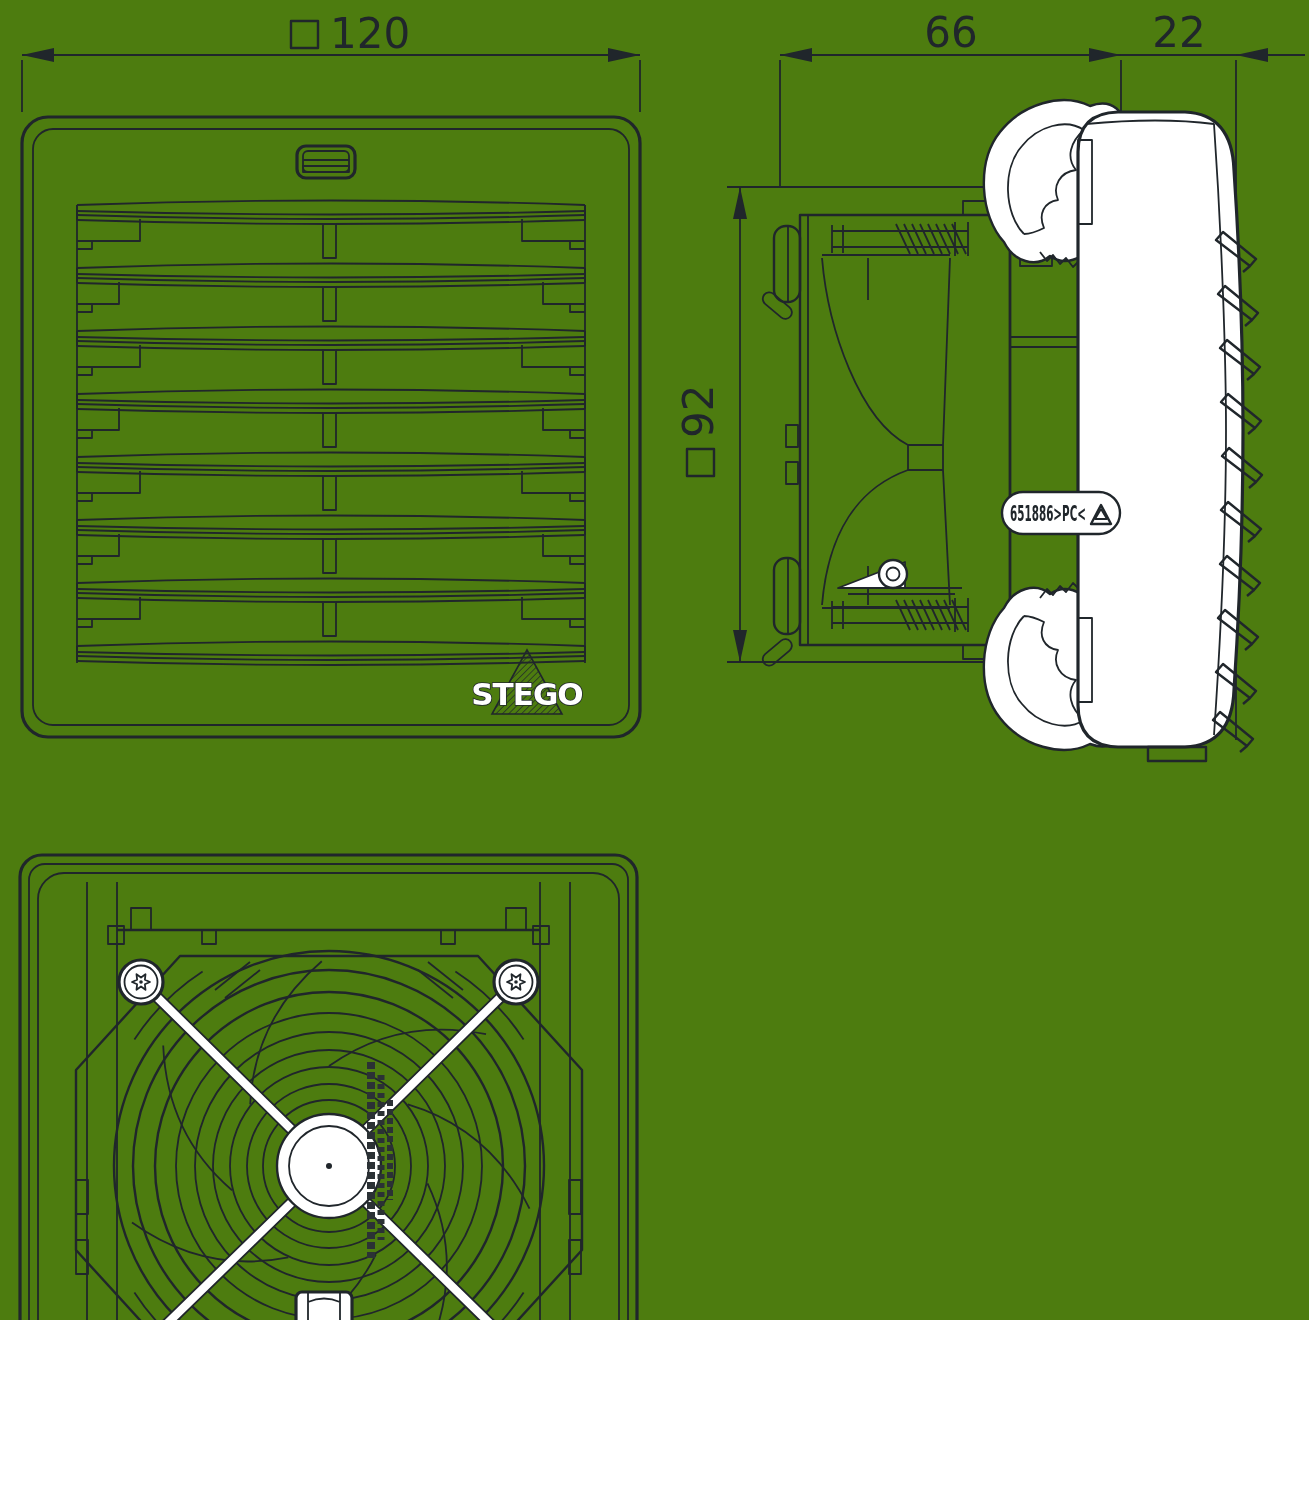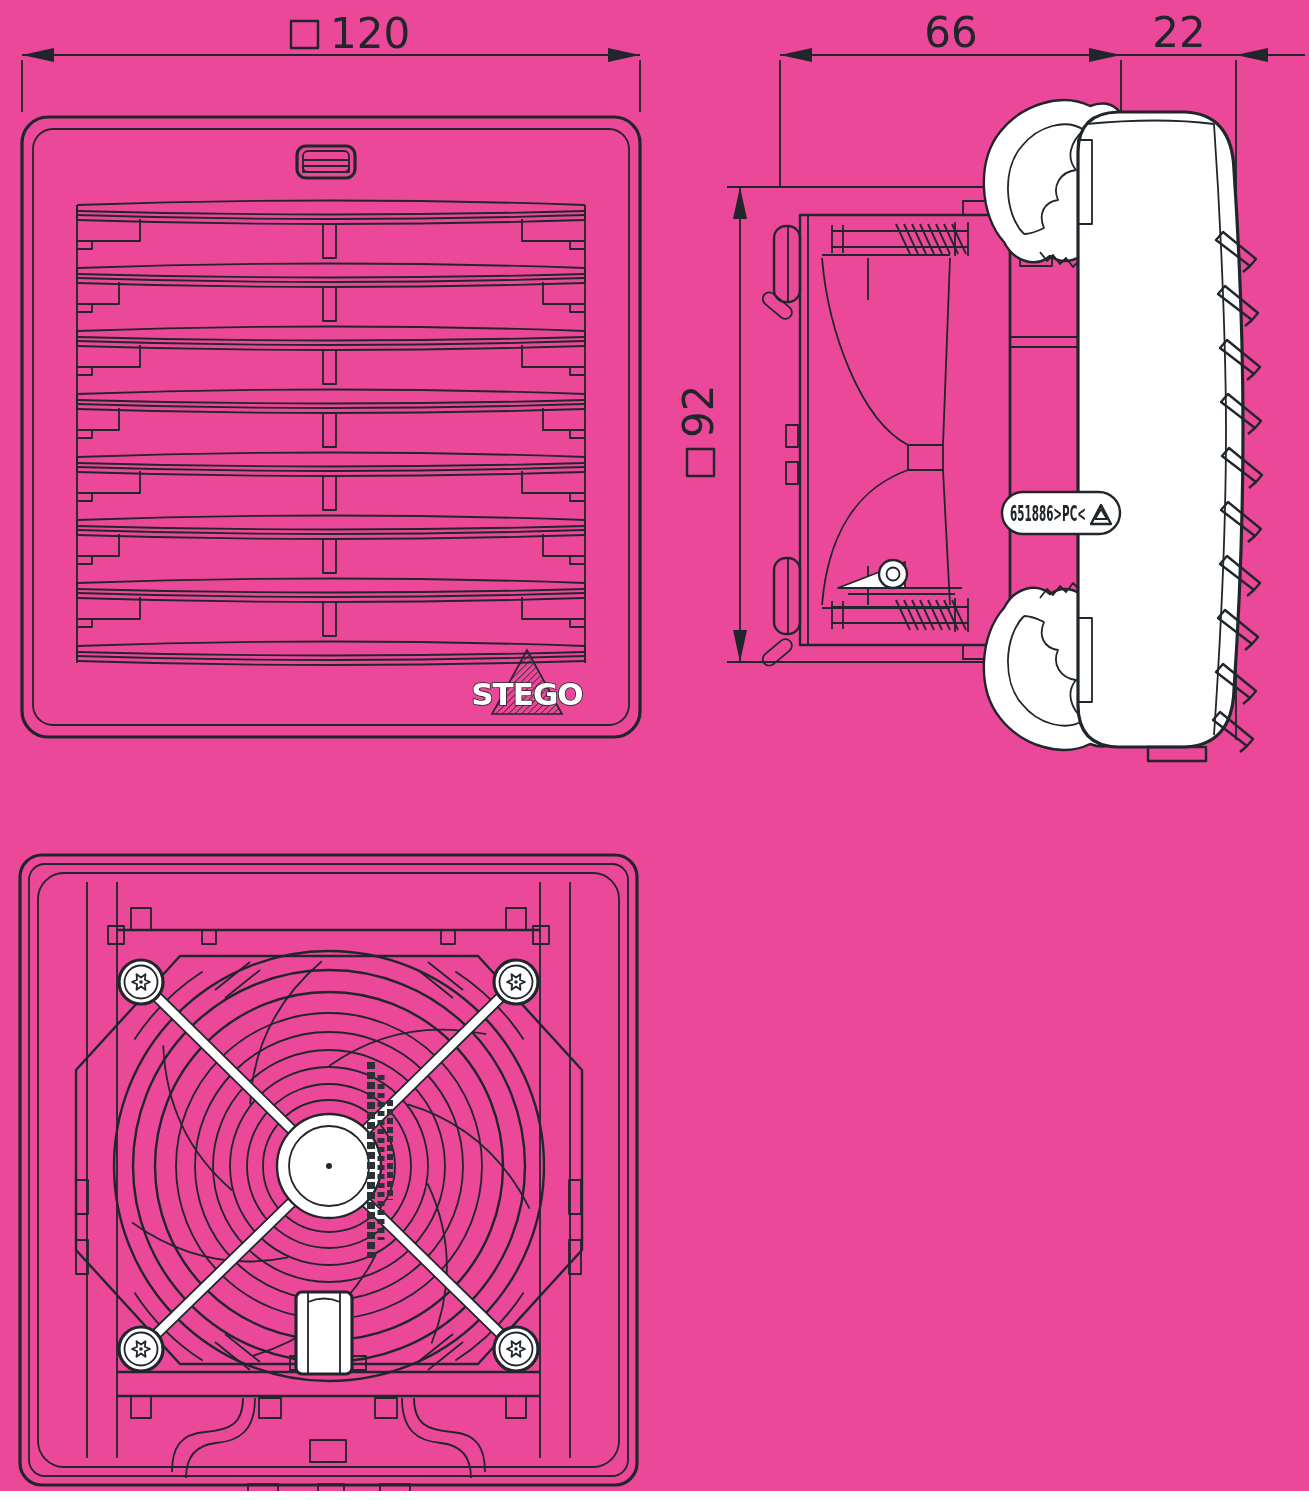--- a/index.html
+++ b/index.html
@@ -1,16 +1,16 @@
 <!DOCTYPE html>
 <html><head>
 <meta charset="utf-8">
 <style>
   html,body{margin:0;padding:0;background:#fff;}
-  .canvas{width:1309px;height:1491px;background:#ec4899;position:relative;font-family:"DejaVu Sans",sans-serif;}
+  .canvas{width:1309px;height:1320px;background:#4d7c0f;position:relative;font-family:"DejaVu Sans",sans-serif;}
   svg{display:block;}
   .ln{stroke:#20262b;fill:none;stroke-linejoin:round;stroke-linecap:butt;}
   .t{stroke-width:1.8;}
   .m{stroke-width:2.4;}
   .h{stroke-width:3.2;}
   .fw{fill:#ffffff;}
   .solid{fill:#20262b;stroke:none;}
   .dimtxt{font-family:"DejaVu Sans",sans-serif;font-size:42px;fill:#20262b;stroke:none;}
   .marktxt{font-family:"DejaVu Sans",sans-serif;font-size:21px;font-weight:bold;fill:#20262b;stroke:none;}
   .brandtxt{font-family:"DejaVu Sans",sans-serif;font-size:31px;font-weight:bold;letter-spacing:-1px;

